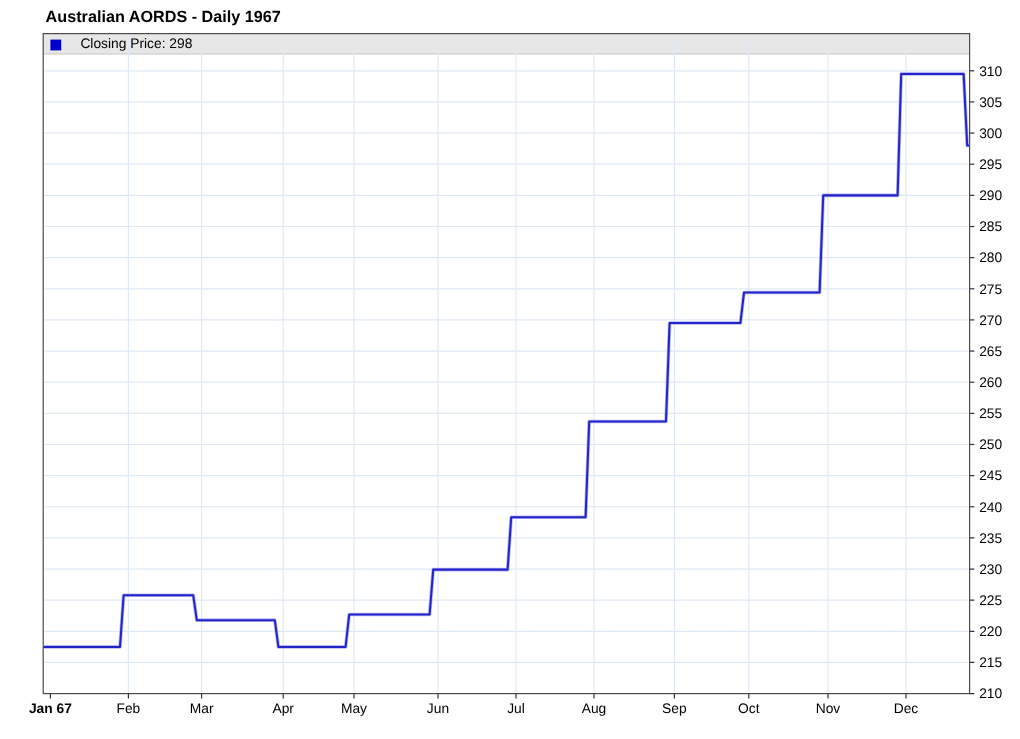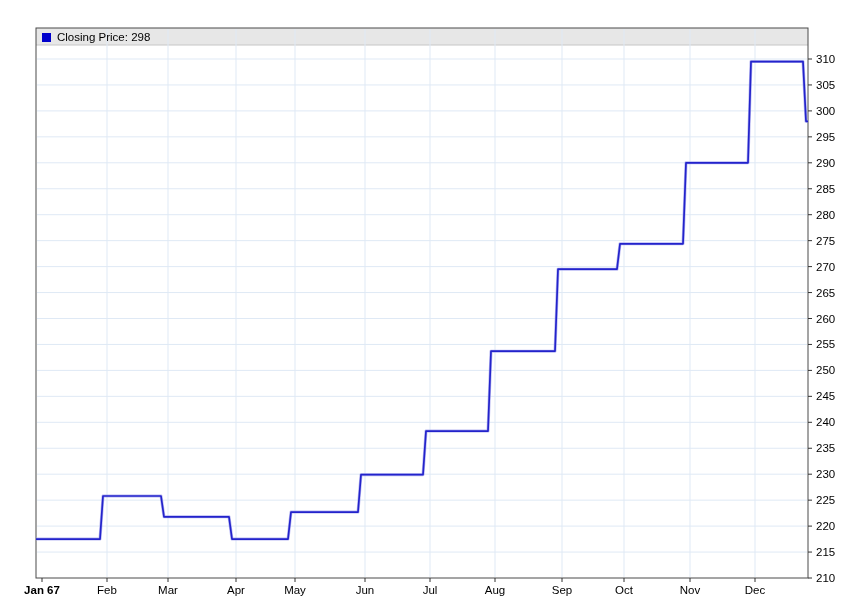--- a/index.html
+++ b/index.html
@@ -1,28 +1,29 @@
 <!DOCTYPE html>
 <html><head>
 <meta charset="utf-8">
 <style>
   html,body{margin:0;padding:0;background:#ffffff;}
   body{font-family:"Liberation Sans", sans-serif;}
   .stage{position:relative;width:850px;height:616px;background:#fff;overflow:hidden;}
   .chart-title{position:absolute;left:38px;top:6px;font-size:13.5px;font-weight:bold;color:#000;white-space:nowrap;}
   .copyright{position:absolute;right:38px;top:9px;font-size:11.5px;color:#000;white-space:nowrap;}
-  .legend{position:absolute;left:42px;top:31px;display:flex;align-items:center;gap:6px;font-size:11.5px;color:#000;white-space:nowrap;}
+  .legend{position:absolute;left:42px;top:31px;display:flex;align-items:center;gap:16px;font-size:11.5px;color:#000;white-space:nowrap;}
   .legend-marker{display:inline-block;width:9px;height:9px;background:#0000cc;}
   svg{position:absolute;left:0;top:0;}
   svg text{font-family:"Liberation Sans", sans-serif;fill:#000;}
 </style>
 </head>
 <body>
 
 <div class="stage">
+  <div class="chart-title">Australian AORDS - Daily 1967</div>
   <svg id="chart-svg" width="850" height="616">
       <rect x="36" y="28" width="772" height="17" fill="#e7e7e7"></rect>
       <line x1="36" y1="45" x2="808" y2="45" stroke="#c6c6c6" stroke-width="1"></line>
       <g>
         <line x1="37" y1="552.05" x2="807" y2="552.05" stroke="#dfe9f5" stroke-width="1"></line>
         <line x1="37" y1="526.1" x2="807" y2="526.1" stroke="#dfe9f5" stroke-width="1"></line>
         <line x1="37" y1="500.15" x2="807" y2="500.15" stroke="#dfe9f5" stroke-width="1"></line>
         <line x1="37" y1="474.2" x2="807" y2="474.2" stroke="#dfe9f5" stroke-width="1"></line>
         <line x1="37" y1="448.25" x2="807" y2="448.25" stroke="#dfe9f5" stroke-width="1"></line>
         <line x1="37" y1="422.3" x2="807" y2="422.3" stroke="#dfe9f5" stroke-width="1"></line>

